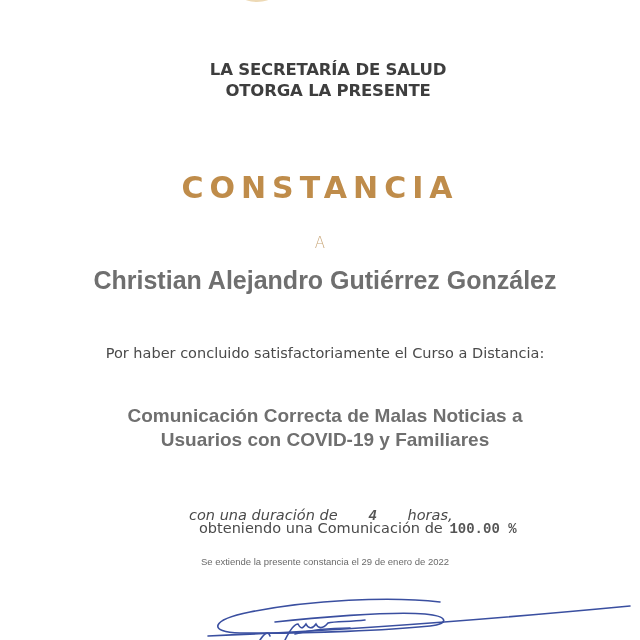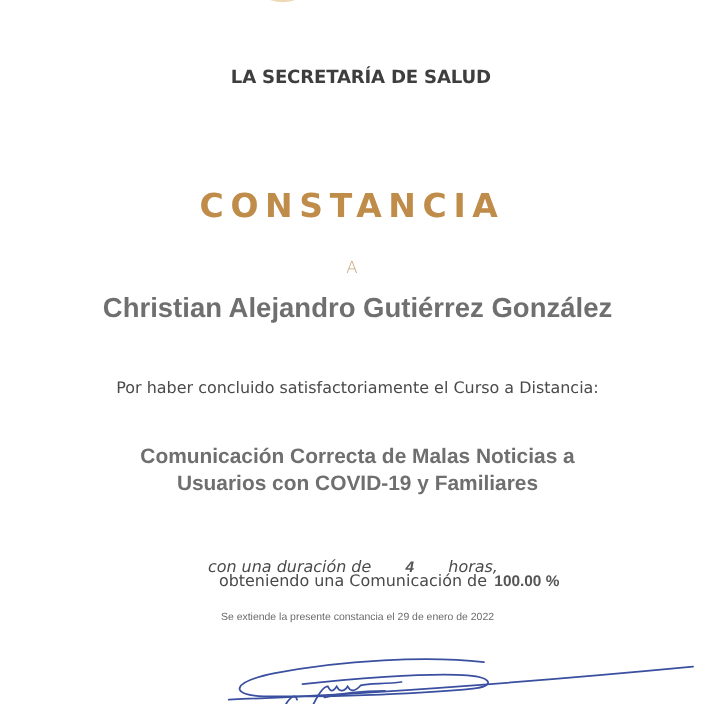--- a/index.html
+++ b/index.html
@@ -119,21 +119,21 @@
       position: absolute;
       top: 518px;
       left: 199px;
       color: #4a4a4a;
       font-family: "DejaVu Sans", sans-serif;
       font-size: 14.5px;
       line-height: 20px;
       white-space: nowrap;
     }
     .grade .num {
-      font-family: Liberation Sans, sans-serif;
+      font-family: Liberation Mono, monospace;
       font-weight: bold;
       font-size: 14px;
       color: #555555;
       margin-left: 2px;
     }
     .issued {
       position: absolute;
       top: 556px;
       left: 0;
       width: 650px;
@@ -154,20 +154,21 @@
 </head>
 <body>
 
 <svg class="seal" viewBox="0 0 34 10">
   <ellipse cx="17" cy="3" rx="14" ry="5" fill="#e7cc9c" opacity="0.75"></ellipse>
   <ellipse cx="17" cy="2" rx="9" ry="3" fill="#d7b27a" opacity="0.7"></ellipse>
 </svg>
 
 <div class="issuer">
   <div>LA SECRETARÍA DE SALUD</div>
+  <div>OTORGA LA PRESENTE</div>
 </div>
 
 <div class="title">CONSTANCIA</div>
 
 <div class="to">A</div>
 
 <div class="recipient">Christian Alejandro Gutiérrez González</div>
 
 <div class="reason">Por haber concluido satisfactoriamente el Curso a Distancia:</div>
 

